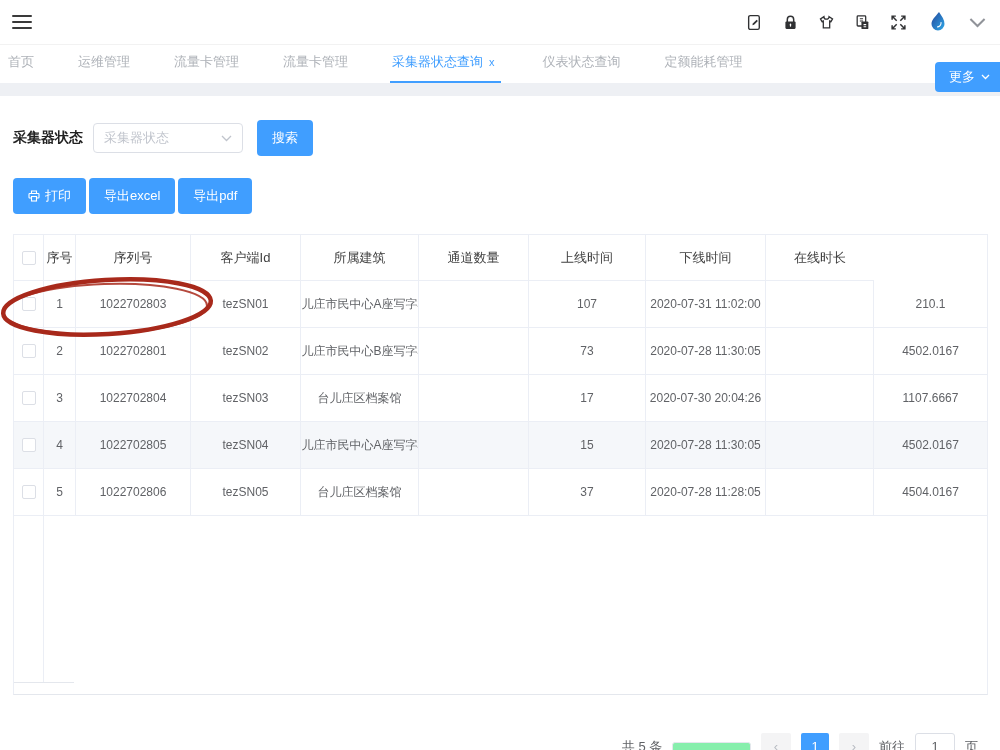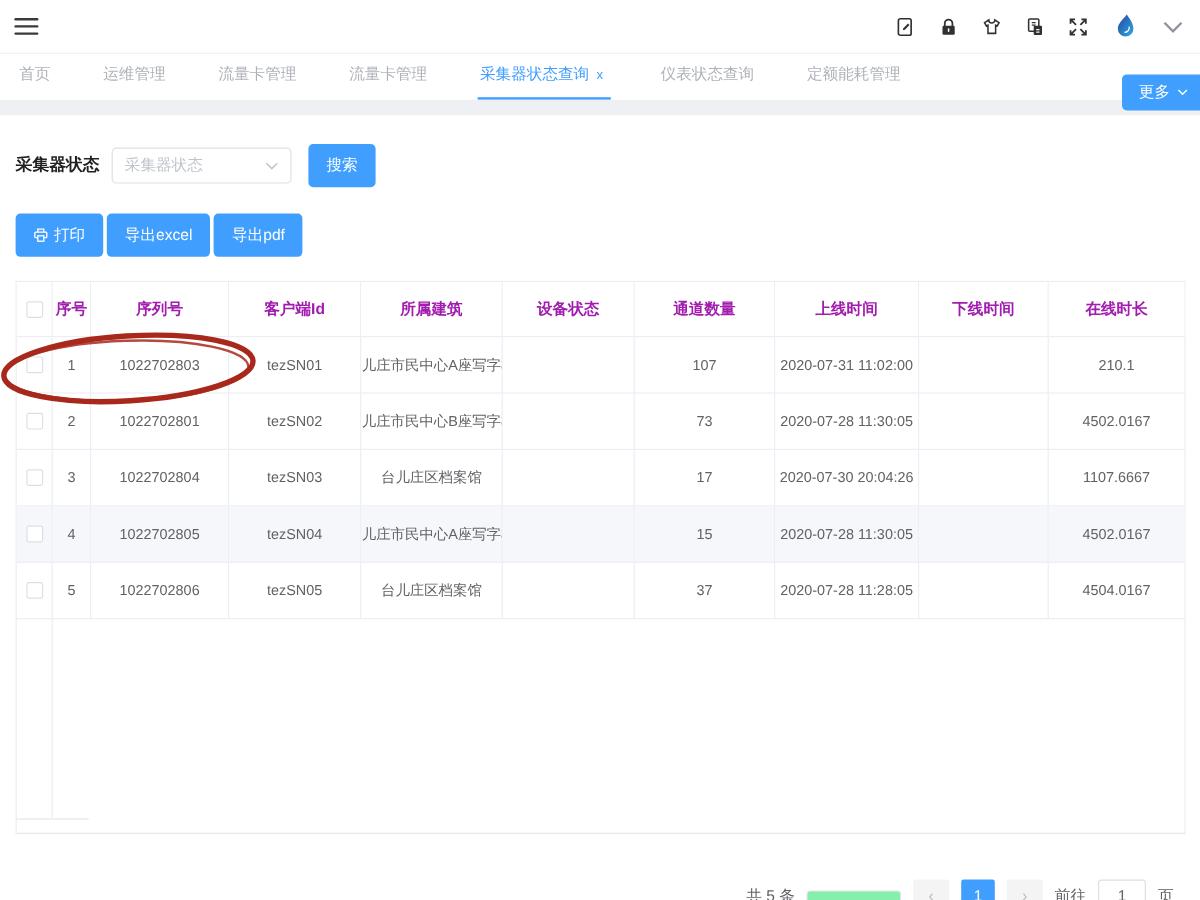--- a/index.html
+++ b/index.html
@@ -11,21 +11,21 @@
   
   .topbar { height:45px; display:flex; align-items:center; justify-content:space-between;
             padding:0 14px 0 12px; border-bottom:1px solid #f2f2f2; background:#fff; }
   .hamburger { width:20px; cursor:pointer; }
   .hamburger span { display:block; height:2px; background:#3a3a3a; margin:4px 0; border-radius:1px; }
   .topbar-icons { display:flex; align-items:center; gap:19px; }
   .tb-icon { width:17px; height:17px; display:inline-flex; align-items:center; justify-content:center; cursor:pointer; }
   .tb-icon svg { width:17px; height:17px; }
   .logo-badge { width:24px; height:24px; border-radius:50%; display:flex; align-items:center; justify-content:center; }
   
-  .tabbar { height:38px; display:flex; align-items:flex-end; padding:0 0 0 14px; background:#fff; position:relative; }
+  .tabbar { height:38px; display:flex; align-items:flex-end; padding:0 0 0 6px; background:#fff; position:relative; }
   .tabs { display:flex; gap:40px; font-size:13px; color:#aeb2b8; }
   .tab { padding:10px 2px; cursor:pointer; border-bottom:2px solid transparent; white-space:nowrap; }
   .tab.active { color:#409EFF; border-bottom-color:#409EFF; padding-right:6px; }
   .tab .close { font-size:11px; margin-left:6px; color:#409EFF; cursor:pointer; }
   .more-btn { position:absolute; right:0; top:17px; background:#409EFF; color:#fff; font-size:13px;
               border:none; border-radius:4px 0 0 4px; padding:6px 10px 6px 14px; cursor:pointer;
               display:flex; align-items:center; gap:6px; }
   .gray-strip { height:13px; background:#eef0f4; }
   
   .content { padding:0 12px 0 13px; position:relative; }
@@ -38,21 +38,21 @@
          padding:0 15px; height:36px; cursor:pointer; display:inline-flex; align-items:center; gap:5px; }
   .search-btn { margin-left:14px; }
   .export-row { margin-top:22px; display:flex; gap:3px; position:relative; z-index:1; }
   .annotation { position:absolute; left:-8px; top:148px; width:235px; height:80px; pointer-events:none; z-index:2; }
   
   .table { margin-top:20px; border:1px solid #ebeef5; border-bottom:1px solid #e4e7ed; width:975px; }
   .tr { display:grid; grid-template-columns:30px 32px 115px 110px 118px 110px 117px 120px 108px auto; }
   .th, .td { display:flex; align-items:center; justify-content:center; border-right:1px solid #ebeef5;
              border-bottom:1px solid #ebeef5; overflow:hidden; white-space:nowrap; }
   .th:last-child, .td:last-child { border-right:none; }
-  .thead .th { height:46px; font-size:13px; font-weight:bold; color:#a21caf; background:#fff; }
+  .thead .th { height:46px; font-size:13px; font-weight:normal; color:#404040; background:#fff; }
   .tbody .td { height:47px; font-size:12px; color:#606266; }
   .tbody .tr.highlight .td { background:#f5f7fa; }
   .checkbox { width:14px; height:14px; border:1px solid #dcdfe6; border-radius:2px; background:#fff; cursor:pointer; }
   .table-filler { height:178px; position:relative; }
   .artifact-v { position:absolute; left:29px; top:0; width:1px; height:166px; background:#ebeef5; }
   .artifact-h { position:absolute; left:0; top:166px; width:60px; height:1px; background:#e4e7ed; }
   
   .pagination { margin-top:28px; display:flex; justify-content:flex-end; align-items:center;
                 gap:10px; padding-right:10px; font-size:13px; color:#606266; }
   .page-size { height:28px; border:1px solid #e4e7ed; border-radius:3px; display:flex; align-items:center;
@@ -183,21 +183,20 @@
   <div class="table">
     <div class="thead">
       <div class="tr">
         <div class="th">
             <span class="checkbox"></span>
           </div>
         <div class="th">序号</div>
         <div class="th">序列号</div>
         <div class="th">客户端Id</div>
         <div class="th">所属建筑</div>
-        <div class="th">设备状态</div>
         <div class="th">通道数量</div>
         <div class="th">上线时间</div>
         <div class="th">下线时间</div>
         <div class="th">在线时长</div>
       </div>
     </div>
     <div class="tbody">
       <div class="tr">
         <div class="td">
             <span class="checkbox"></span>

